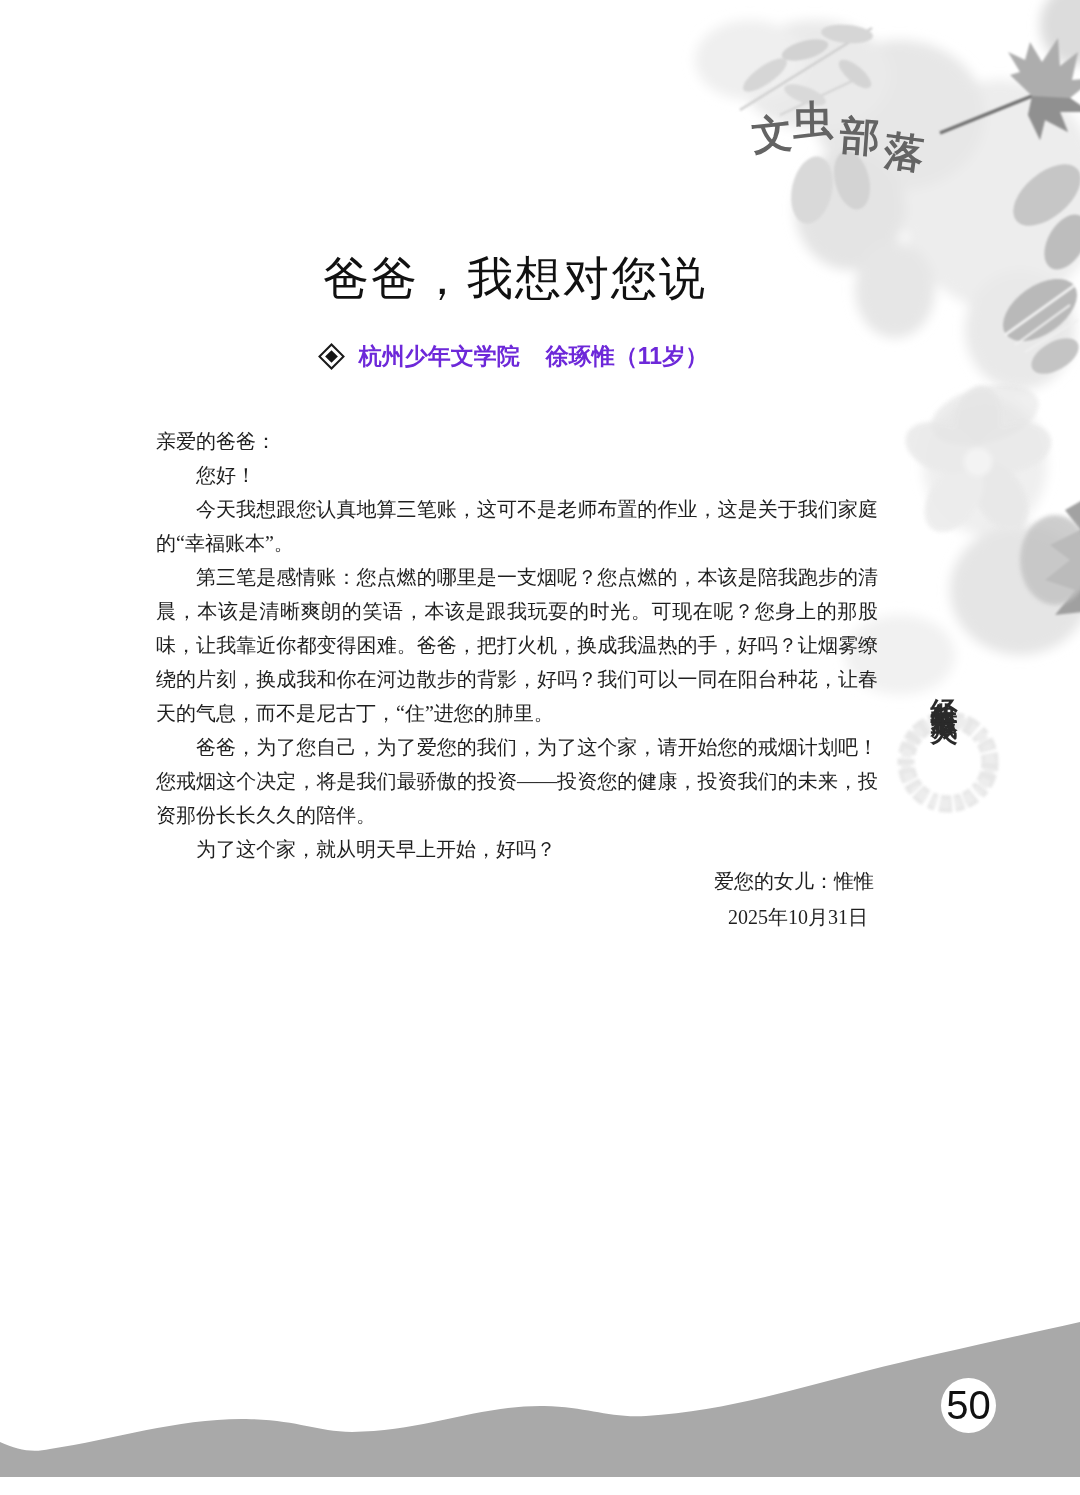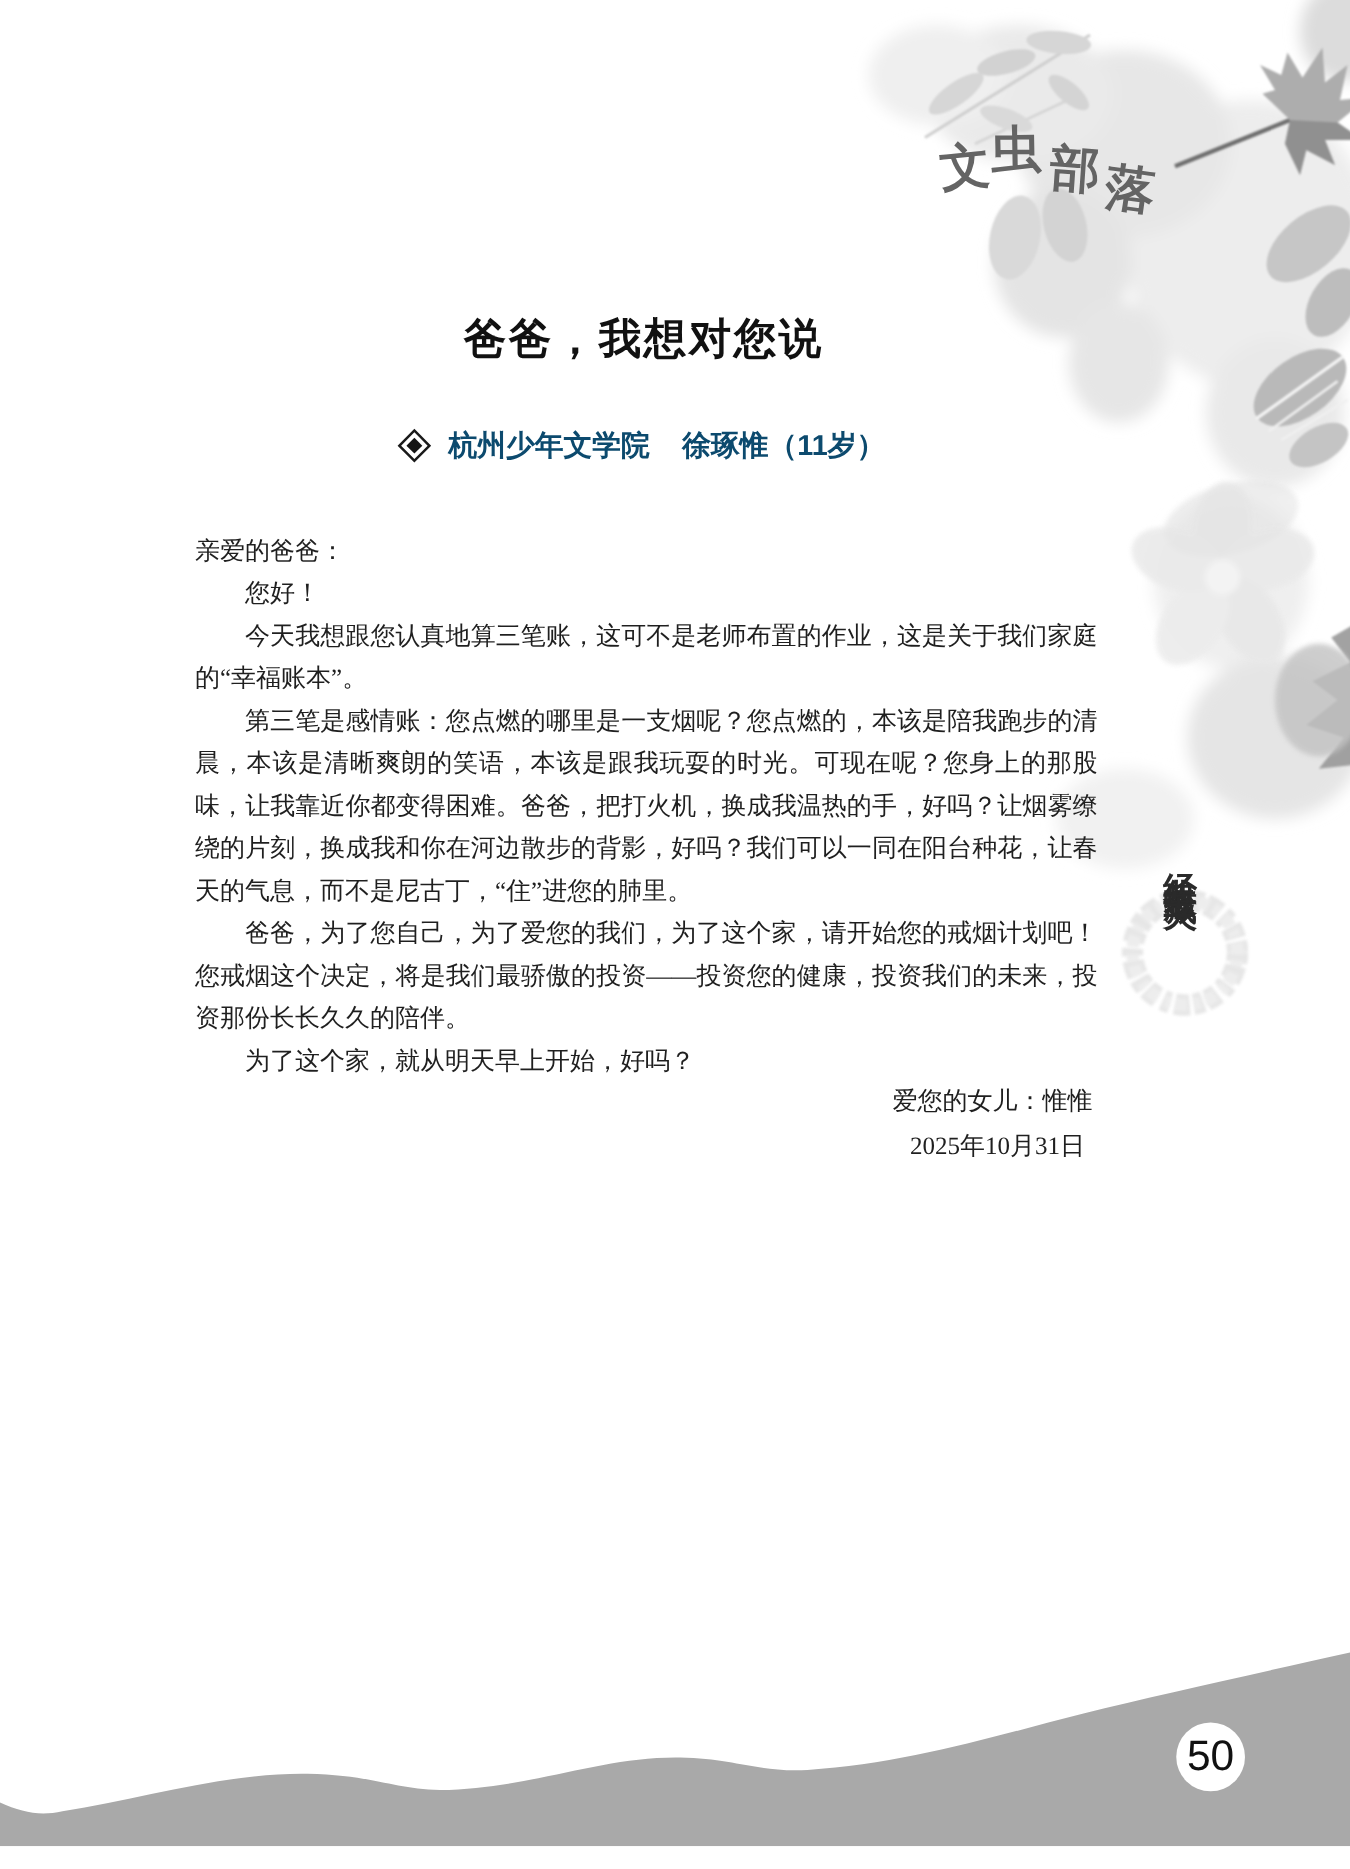--- a/index.html
+++ b/index.html
@@ -21,27 +21,27 @@
     font-weight:900; font-size:40px; color:#646464; line-height:1;
   }
   .lc0 { left:752px; top:114px; transform:rotate(-6deg); }
   .lc1 { left:793px; top:100px; transform:rotate(-1deg); }
   .lc2 { left:840px; top:116px; transform:rotate(4deg); }
   .lc3 { left:884px; top:132px; transform:rotate(8deg); }
   
   #article-title {
     position:absolute; left:150px; top:248px; width:730px; z-index:3;
     text-align:center; font-family:"Liberation Sans","DejaVu Sans",sans-serif;
-    font-weight:700; font-size:34px; letter-spacing:2px; color:#111111;
+    font-weight:400; font-size:46px; letter-spacing:2px; color:#111111;
   }
   #byline {
     position:absolute; left:150px; top:341px; width:730px; z-index:3;
     display:flex; justify-content:center; align-items:center;
     font-family:"Liberation Sans","DejaVu Sans",sans-serif;
-    font-weight:700; font-size:23px; color:#0c4a6e;
+    font-weight:700; font-size:23px; color:#6d28d9;
   }
   .diamond-outer {
     display:inline-block; width:15px; height:15px;
     border:2px solid #1a1a1a; transform:rotate(45deg);
     margin-right:18px; position:relative; background:#ffffff;
   }
   .diamond-inner {
     position:absolute; left:3px; top:3px; width:9px; height:9px; background:#141414;
   }
   .byline-school { margin-right:26px; }
@@ -61,21 +61,21 @@
     writing-mode:vertical-rl; text-orientation:upright;
     font-family:"Liberation Sans","DejaVu Sans",sans-serif;
     font-weight:700; font-size:27px; letter-spacing:5px; color:#2a2a2a;
   }
   
   #page-number-badge {
     position:absolute; left:941px; top:1378px; width:55px; height:55px;
     border-radius:50%; background:#ffffff; z-index:2;
     display:flex; align-items:center; justify-content:center;
     font-family:"Liberation Sans","DejaVu Sans",sans-serif;
-    font-size:34px; color:#111111;
+    font-size:40px; color:#111111;
   }
 </style>
 </head>
 <body>
 
 <div id="page">
 
   <svg id="leaves-svg" class="deco" width="480" height="720" viewBox="0 0 480 720">
     <defs>
       <filter id="b5" x="-50%" y="-50%" width="200%" height="200%">

